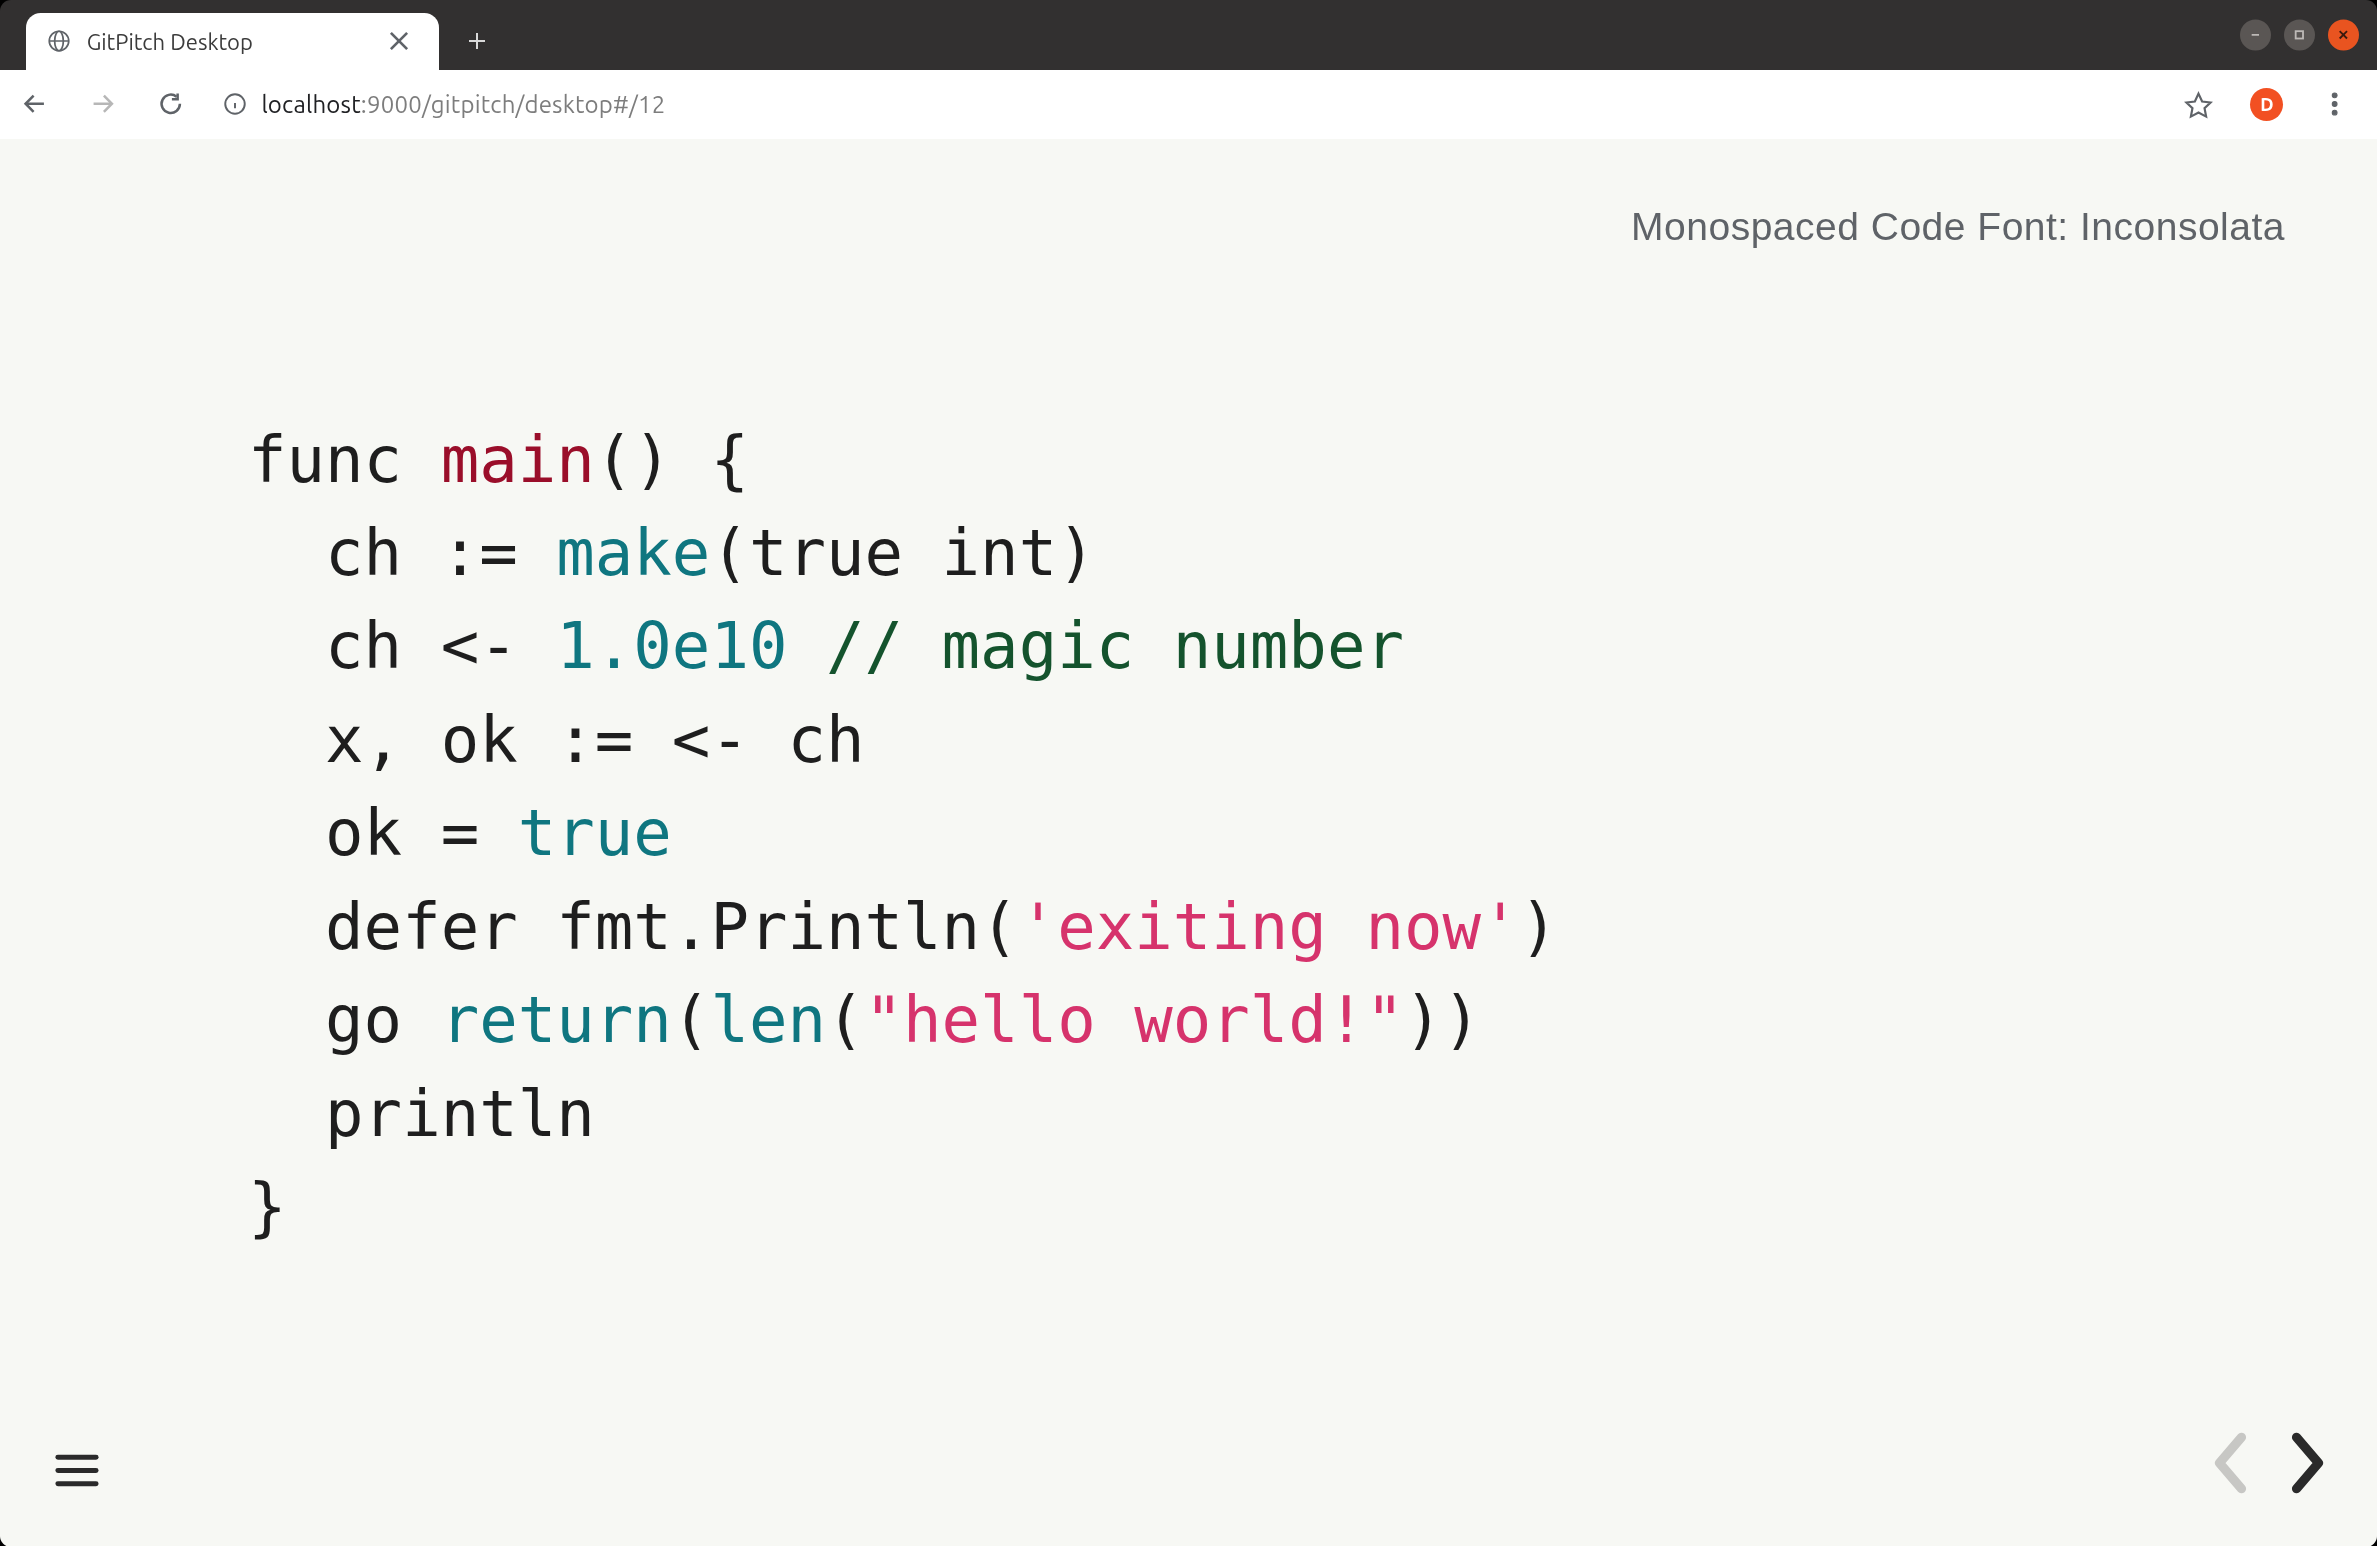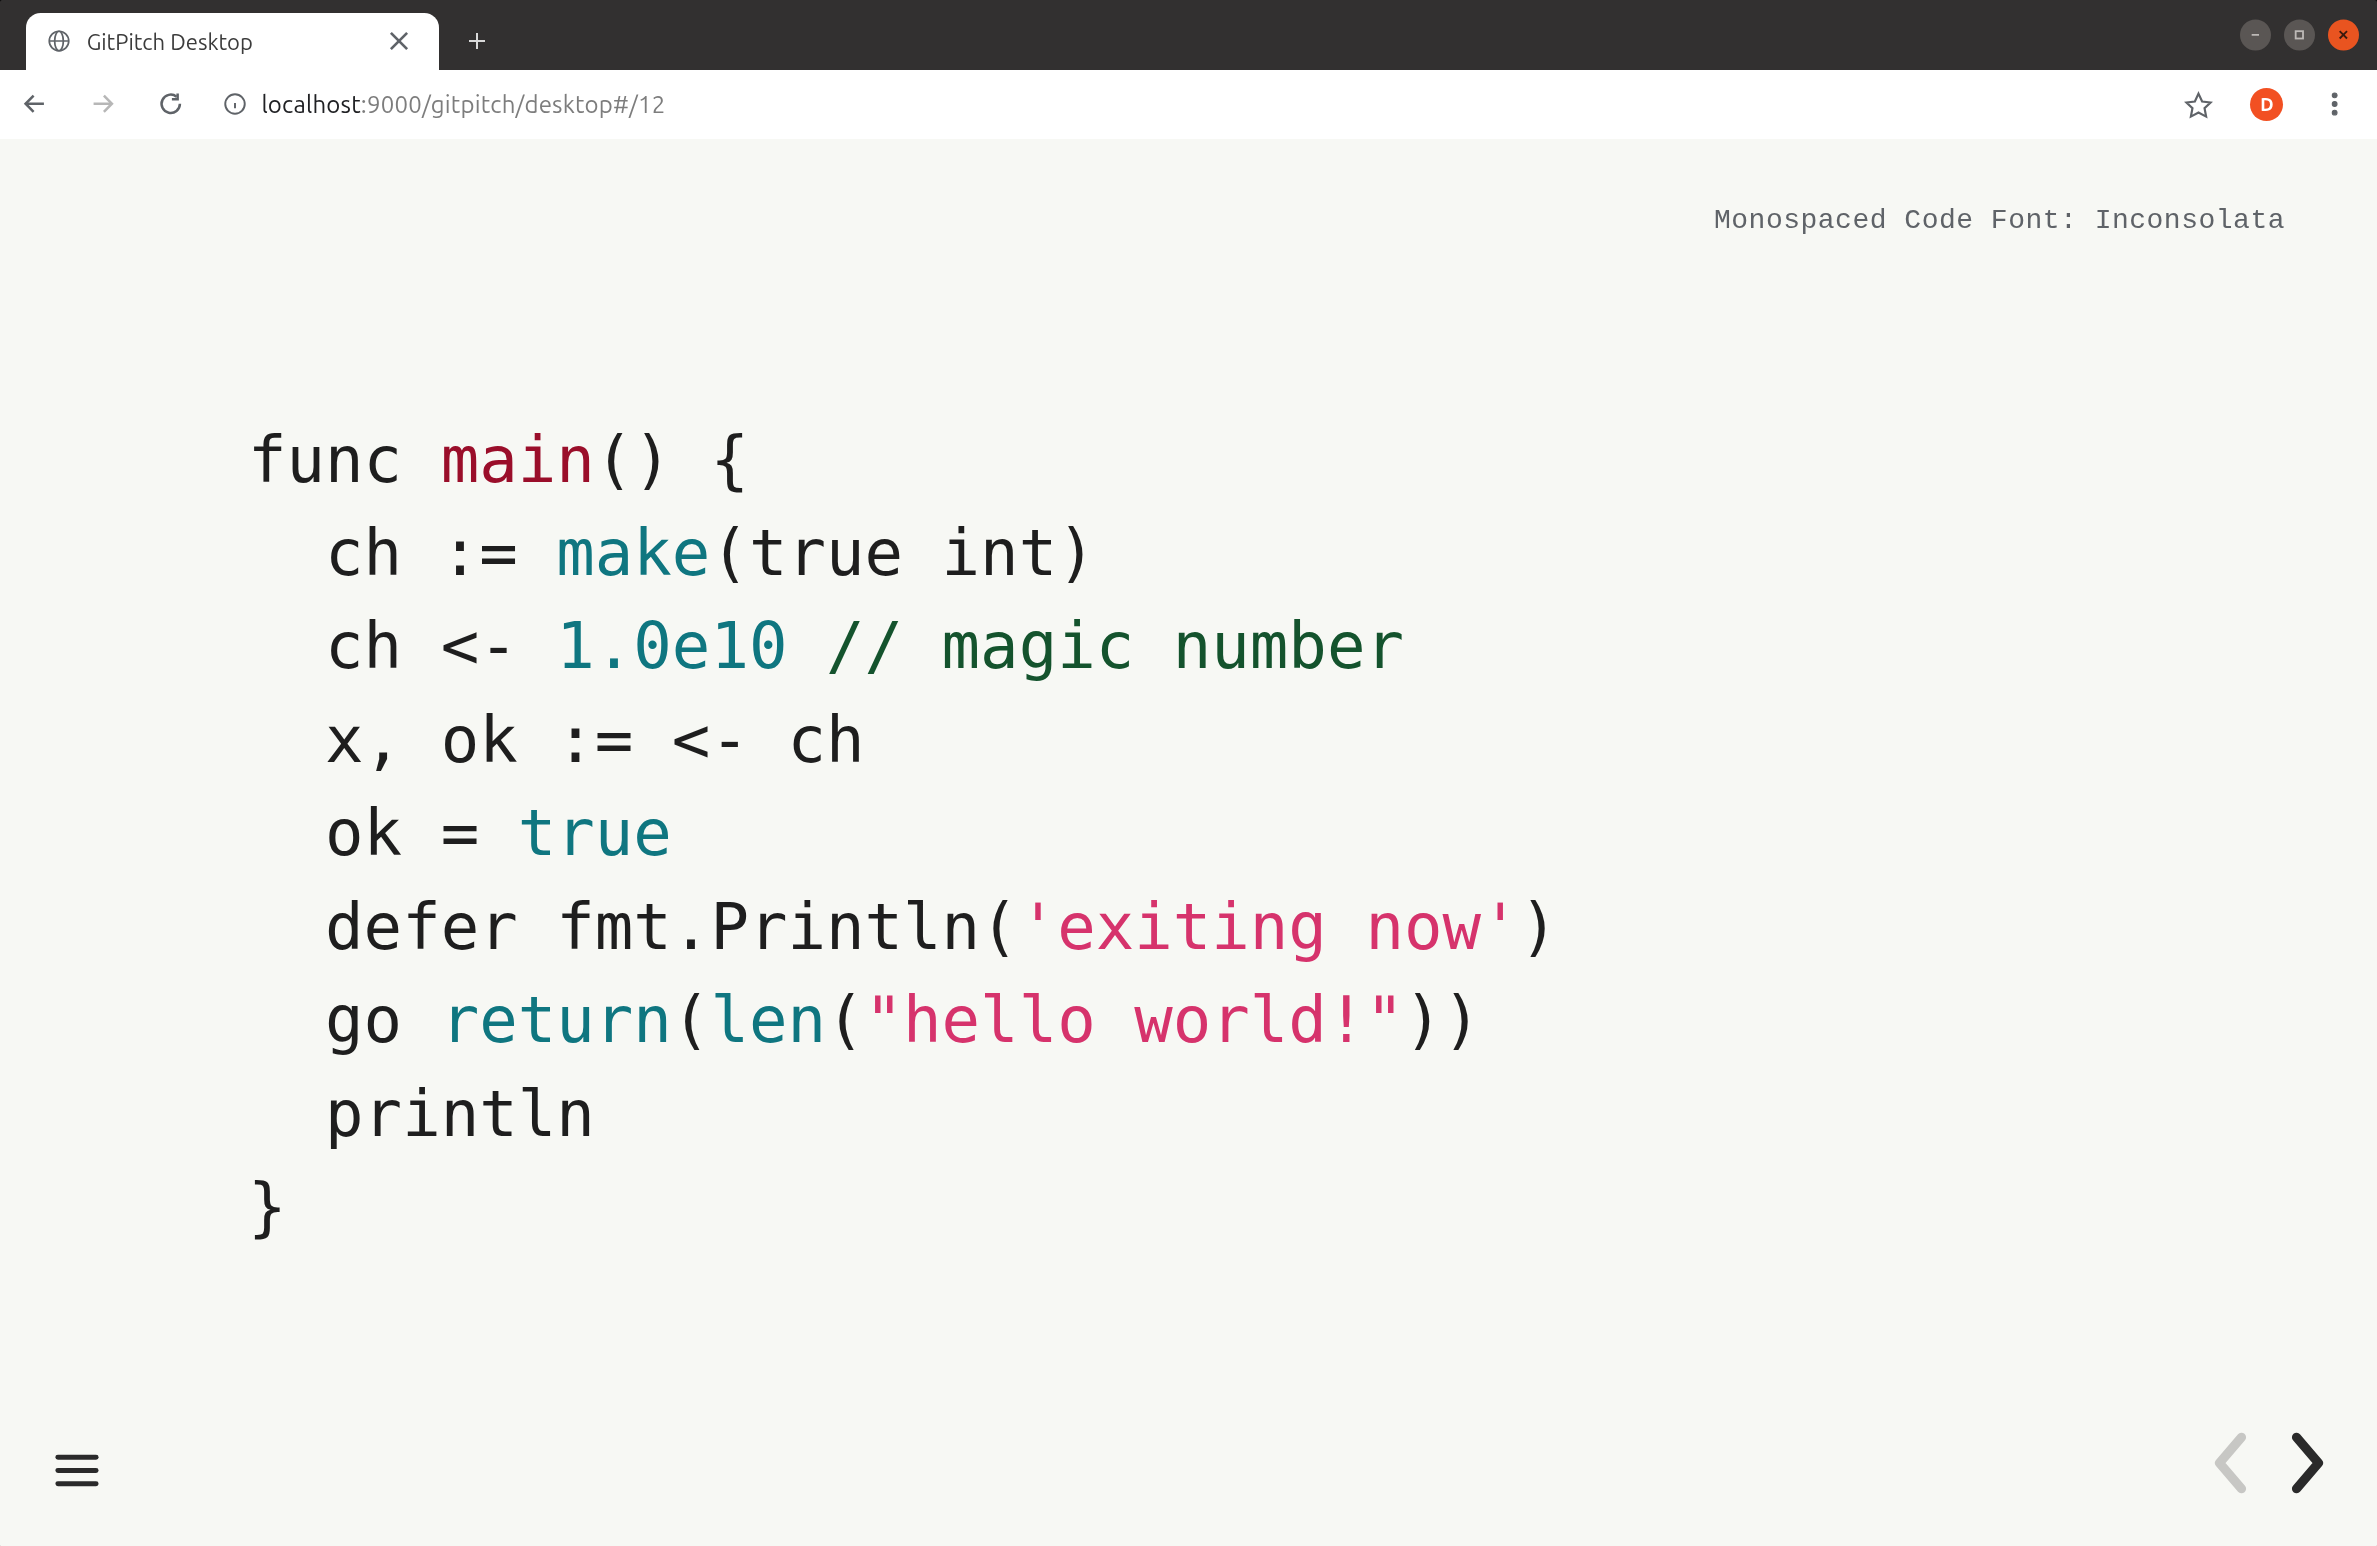--- a/index.html
+++ b/index.html
@@ -13,21 +13,21 @@
   }
   .canvas {
     width: 2377px;
     height: 1547px;
     position: relative;
   }
   .window {
     position: absolute;
     inset: 0;
     background: #000;
-    border-radius: 2px;
+    border-radius: 11px;
     overflow: hidden;
   }
 
   
   .title-bar {
     position: relative;
     height: 70px;
     background: #323030;
     display: flex;
     align-items: flex-end;
@@ -142,22 +142,22 @@
   .content {
     position: absolute;
     top: 139px;
     left: 0; right: 0; bottom: 0;
     background: #f7f8f4;
   }
   .slide-heading {
     position: absolute;
     top: 66px;
     right: 92px;
-    font-family: Liberation Mono, monospace;
-    font-size: 28px;
+    font-family: Liberation Sans, sans-serif;
+    font-size: 39px;
     color: #5f6368;
     letter-spacing: 0.5px;
     text-align: right;
   }
   .code-block {
     position: absolute;
     top: 275px;
     left: 248px;
     font-family: "Menlo", "Consolas", "DejaVu Sans Mono", monospace;
     font-size: 64px;

